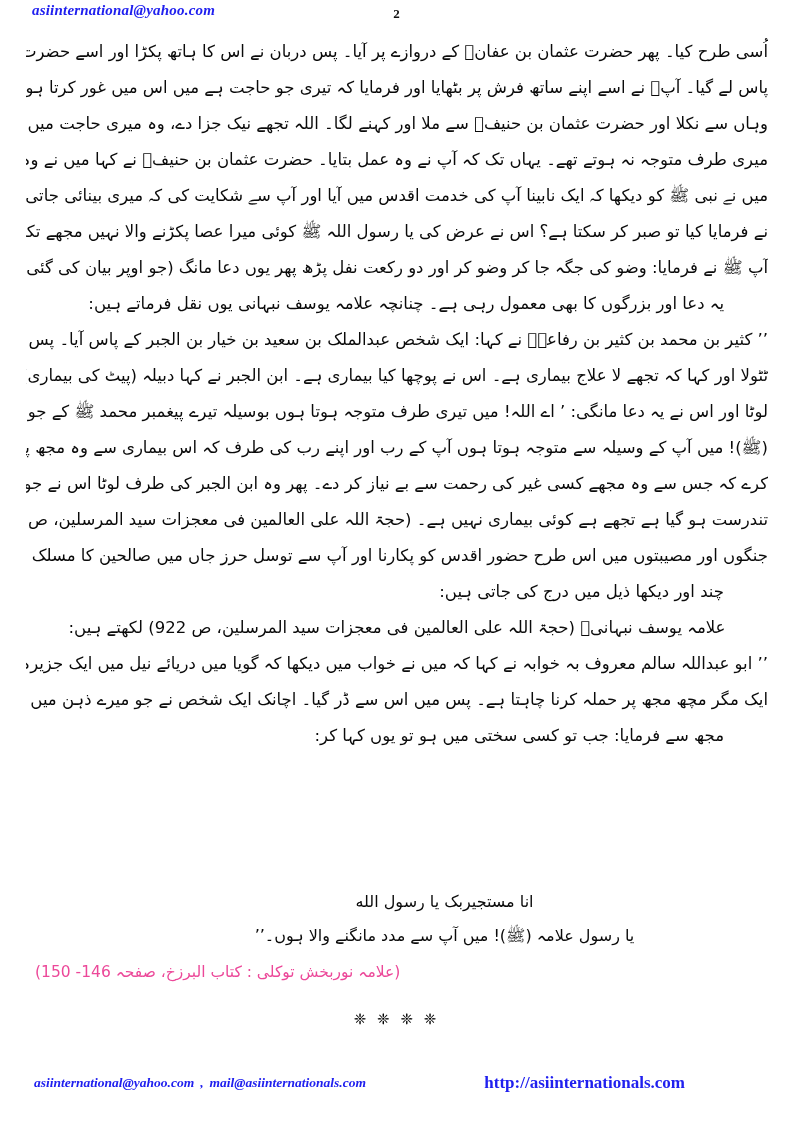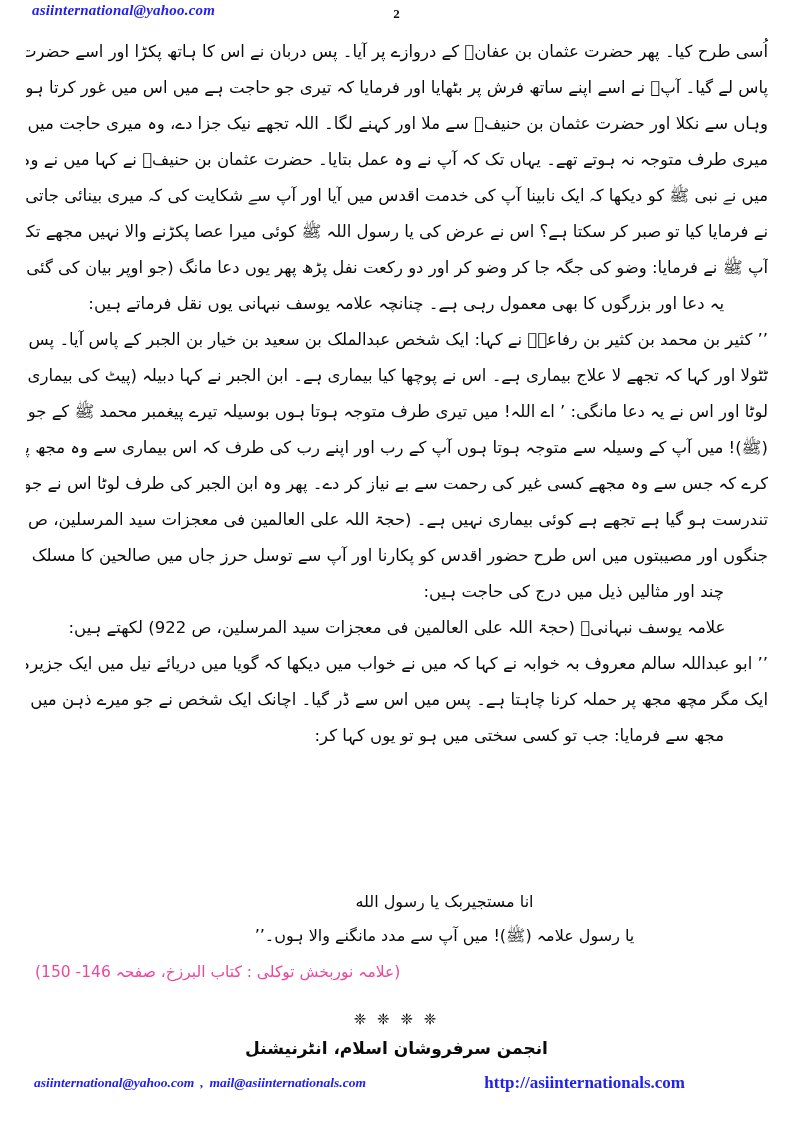--- a/index.html
+++ b/index.html
@@ -194,35 +194,34 @@
     <div class="ln">نے فرمایا کیا تو صبر کر سکتا ہے؟  اس نے عرض کی یا رسول اللہ ﷺ کوئی میرا عصا پکڑنے والا نہیں مجھے تکلیف ہوتی ہے۔</div>
     <div class="ln">آپ ﷺ نے فرمایا:  وضو کی جگہ جا کر وضو کر اور دو رکعت نفل پڑھ پھر یوں دعا مانگ (جو اوپر بیان کی گئی ہے)۔</div>
     <div class="ln start indent">یہ دعا اور بزرگوں کا بھی معمول رہی ہے۔ چنانچہ علامہ یوسف نبہانی یوں نقل فرماتے ہیں:</div>
     <div class="ln">’’ کثیر بن محمد بن کثیر بن رفاعہؒ نے کہا:  ایک شخص عبدالملک بن سعید بن خیار بن الجبر کے پاس آیا۔ پس اس نے اس شخص کا پیٹ</div>
     <div class="ln">ٹٹولا اور کہا کہ تجھے لا علاج بیماری ہے۔ اس نے پوچھا کیا بیماری ہے۔ ابن الجبر نے کہا دبیلہ (پیٹ کی بیماری) ہے۔ پس وہ شخص</div>
     <div class="ln">لوٹا اور اس نے یہ دعا مانگی:  ’ اے اللہ! میں تیری طرف متوجہ ہوتا ہوں بوسیلہ تیرے پیغمبر محمد ﷺ کے جو نبی الرحمۃ ہیں۔ یا محمد</div>
     <div class="ln">(ﷺ)! میں آپ کے وسیلہ سے متوجہ ہوتا ہوں آپ کے رب اور اپنے رب کی طرف کہ اس بیماری سے وہ مجھ پر ایسی رحمت</div>
     <div class="ln">کرے کہ جس سے وہ مجھے کسی غیر کی رحمت سے بے نیاز کر دے۔ پھر وہ ابن الجبر کی طرف لوٹا اس نے جو اس کا پیٹ ٹٹولا تو کہا تو</div>
     <div class="ln center">تندرست ہو گیا ہے تجھے ہے کوئی بیماری نہیں ہے۔ (حجۃ اللہ علی العالمین فی معجزات سید المرسلین، ص 790)</div>
     <div class="ln">جنگوں اور مصیبتوں میں اس طرح حضور اقدس کو پکارنا اور آپ سے توسل حرز جاں میں صالحین کا مسلک رہا ہے۔ حضور تو صیغ</div>
-    <div class="ln start indent">چند اور مثالیں ذیل میں درج کی حاجت ہیں:</div>
+    <div class="ln start indent">چند اور دیکھا ذیل میں درج کی جاتی ہیں:</div>
     <div class="ln center">علامہ یوسف نبہانیؒ (حجۃ اللہ علی العالمین فی معجزات سید المرسلین، ص 922) لکھتے ہیں:</div>
     <div class="ln">’’ ابو عبداللہ سالم معروف بہ خوابہ نے کہا کہ میں نے خواب میں دیکھا کہ گویا میں دریائے نیل میں ایک جزیرہ میں ہوں۔ کیا دیکھتا ہوں کہ</div>
     <div class="ln">ایک مگر مچھ  مجھ پر حملہ کرنا چاہتا ہے۔ پس میں اس سے ڈر گیا۔ اچانک ایک شخص نے جو میرے ذہن میں آیا کہ وہ نبی کریم ﷺ ہیں،</div>
     <div class="ln start indent">مجھ سے فرمایا: جب تو کسی سختی میں ہو تو یوں کہا کر:</div>
   </div>
 
   <div class="invocation l1">انا مستجیربک یا رسول الله</div>
   <div class="invocation l2">یا رسول علامہ (ﷺ)! میں آپ سے مدد مانگنے والا ہوں۔’’</div>
 
   <div class="citation">(علامہ نوربخش توکلی :  کتاب البرزخ، صفحہ  146- 150)</div>
 
   <div class="ornaments">❈ ❈ ❈ ❈</div>
 
-  <div class="org-name">انجمن سرفروشان اسلام، انٹرنیشنل</div>
 
   <div class="footer">
     <div class="footer-emails">
       <span>asiinternational@yahoo.com</span><span class="sep">,</span><span>mail@asiinternationals.com</span>
     </div>
     <div class="footer-url">http://asiinternationals.com</div>
   </div>
 
 </div>
 

